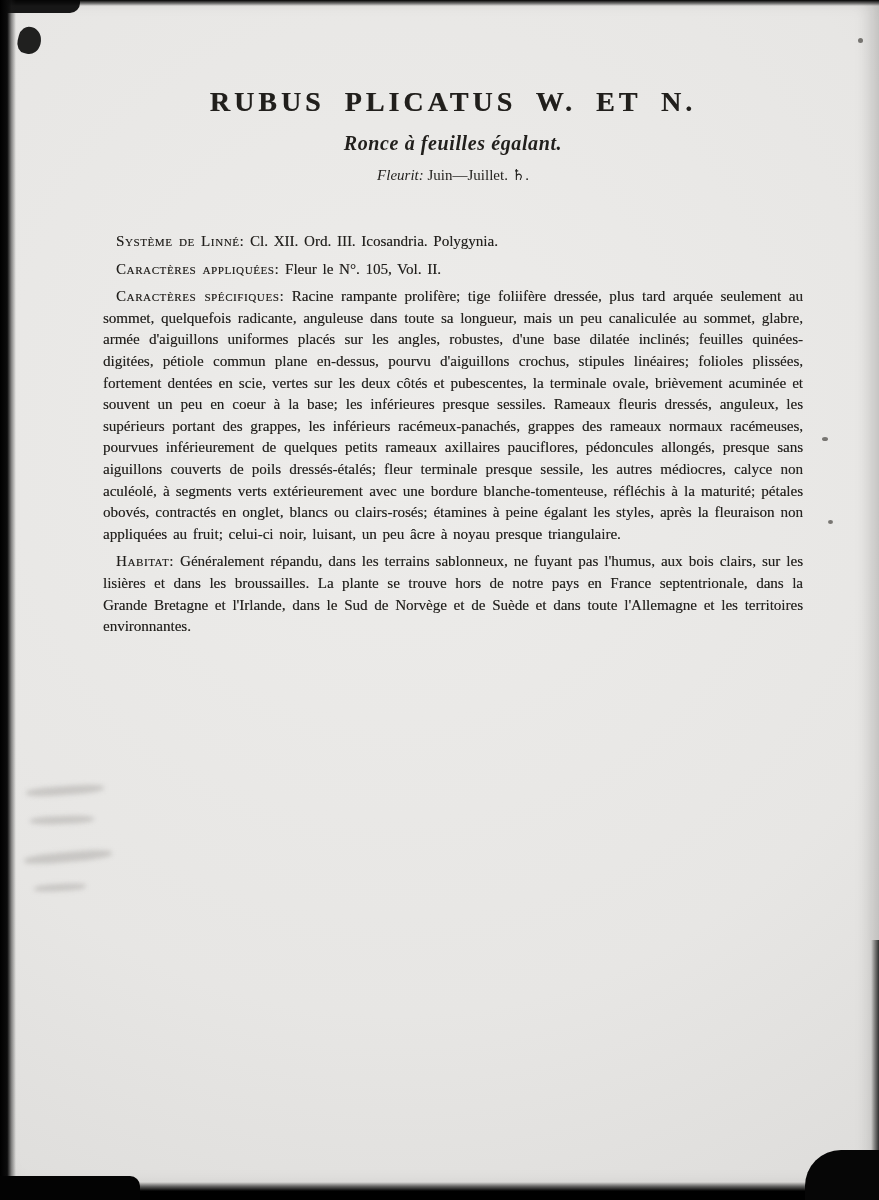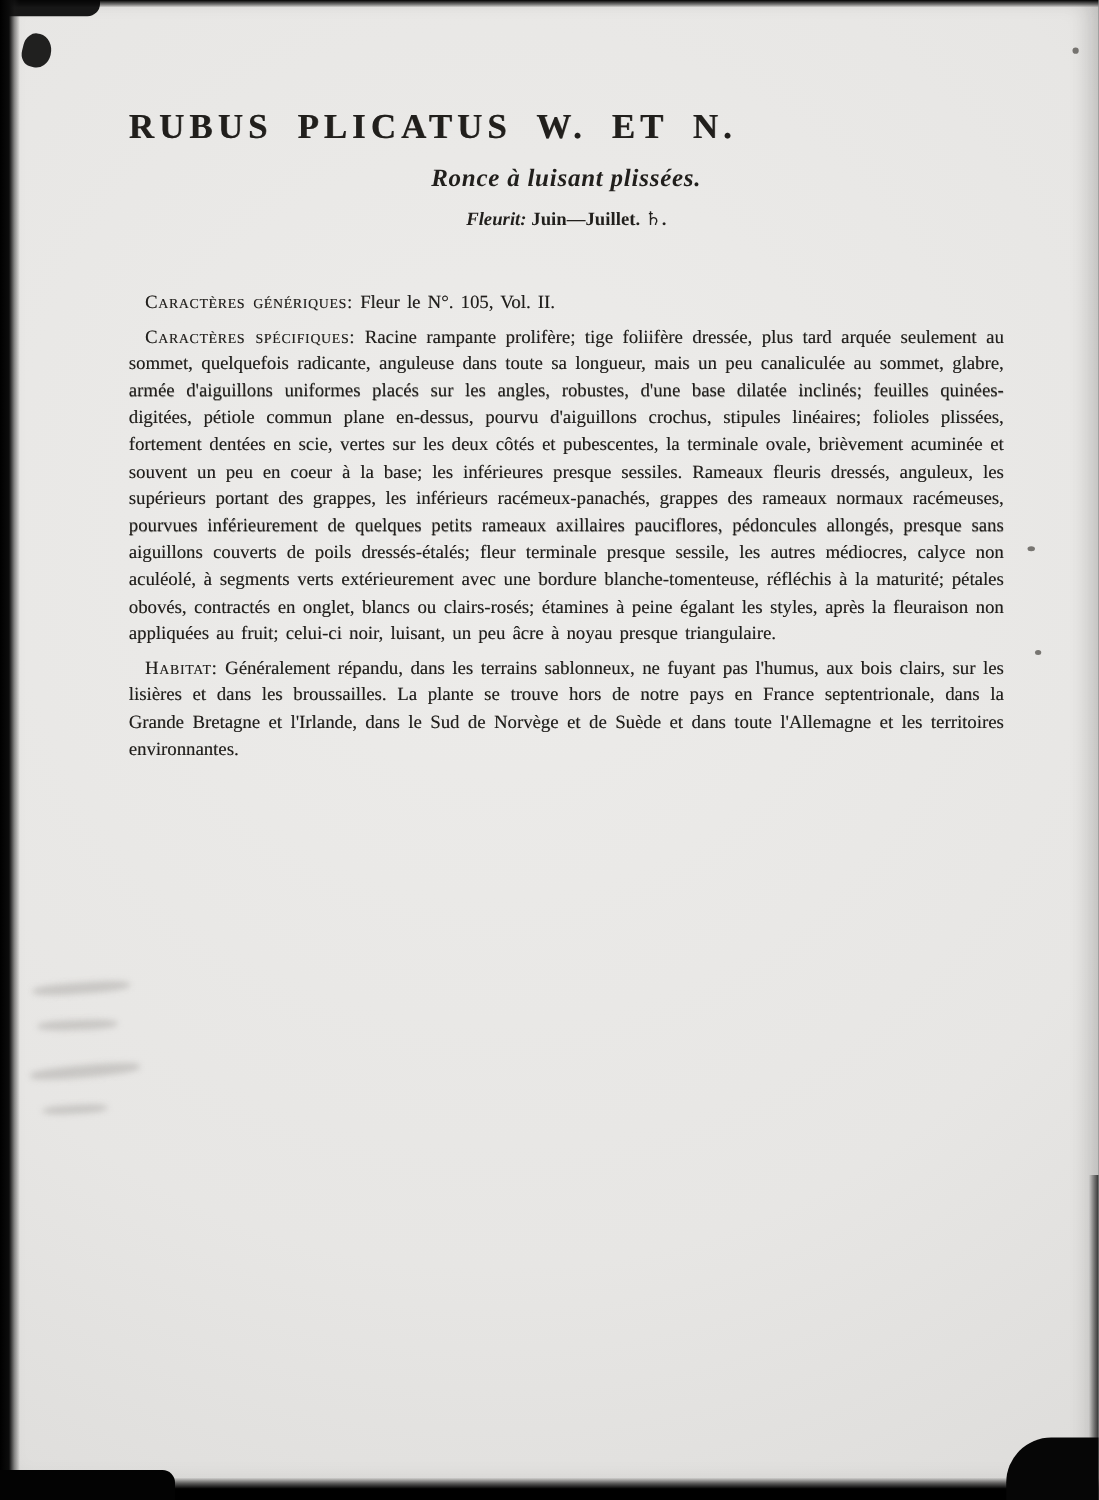--- a/index.html
+++ b/index.html
@@ -71,31 +71,31 @@
   .speck.p3 { left: 858px; top: 38px;  width: 5px; height: 5px; }
 
   
   .content {
     position: absolute; left: 103px; top: 0; width: 700px;
   }
   .title {
     margin: 86px 0 0 0;
     font-size: 28px; font-weight: 700;
     letter-spacing: 4px; word-spacing: 9px;
-    text-align: left;
+    text-align: center;
     text-shadow: 0.4px 0.4px 0 rgba(25,22,18,0.6);
   }
   .subtitle {
     margin: 14px 0 0 0;
     font-size: 20px; font-weight: 700; font-style: italic;
     letter-spacing: 0.6px; text-align: center;
   }
   .flowering {
     margin: 11px 0 0 0;
-    font-size: 15px; text-align: center; font-weight: bold;
+    font-size: 15px; text-align: center;
   }
   .fl-label { font-style: italic; }
   .body-text {
     margin-top: 47px;
     font-size: 15px; line-height: 21.6px;
     text-align: justify;
     word-spacing: 2px;
     text-shadow: 0.25px 0.25px 0 rgba(30,27,23,0.5);
   }
   .para {
@@ -109,29 +109,30 @@
 </style>
 </head>
 <body>
 
 <div class="page">
 
   <div class="content">
 
     <h1 class="title">RUBUS PLICATUS W. ET N.</h1>
 
-    <h2 class="subtitle">Ronce à luisant plissées.</h2>
+    <h2 class="subtitle">Ronce à feuilles égalant.</h2>
 
     <p class="flowering"><span class="fl-label">Fleurit:</span> <span>Juin—Juillet. ♄.</span></p>
 
     <div class="body-text">
 
+      <p class="para"><span class="sc">Système de Linné:</span> <span>Cl. XII. Ord. III. Icosandria. Polygynia.</span></p>
 
 
-      <p class="para"><span class="sc">Caractères génériques:</span> <span>Fleur le N°. 105, Vol. II.</span></p>
+      <p class="para"><span class="sc">Caractères appliquées:</span> <span>Fleur le N°. 105, Vol. II.</span></p>
 
       <p class="para"><span class="sc">Caractères spécifiques:</span> <span>Racine rampante prolifère; tige foliifère dressée, plus tard arquée seulement au sommet, quelquefois radicante, anguleuse dans toute sa longueur, mais un peu canaliculée au sommet, glabre, armée d'aiguillons uniformes placés sur les angles, robustes, d'une base dilatée inclinés; feuilles quinées-digitées, pétiole commun plane en-dessus, pourvu d'aiguillons crochus, stipules linéaires; folioles plissées, fortement dentées en scie, vertes sur les deux côtés et pubescentes, la terminale ovale, brièvement acuminée et souvent un peu en coeur à la base; les inférieures presque sessiles. Rameaux fleuris dressés, anguleux, les supérieurs portant des grappes, les inférieurs racémeux-panachés, grappes des rameaux normaux racémeuses, pourvues inférieurement de quelques petits rameaux axillaires pauciflores, pédoncules allongés, presque sans aiguillons couverts de poils dressés-étalés; fleur terminale presque sessile, les autres médiocres, calyce non aculéolé, à segments verts extérieurement avec une bordure blanche-tomenteuse, réfléchis à la maturité; pétales obovés, contractés en onglet, blancs ou clairs-rosés; étamines à peine égalant les styles, après la fleuraison non appliquées au fruit; celui-ci noir, luisant, un peu âcre à noyau presque triangulaire.</span></p>
 
 
       <p class="para"><span class="sc">Habitat:</span> <span>Généralement répandu, dans les terrains sablonneux, ne fuyant pas l'humus, aux bois clairs, sur les lisières et dans les broussailles. La plante se trouve hors de notre pays en France septentrionale, dans la Grande Bretagne et l'Irlande, dans le Sud de Norvège et de Suède et dans toute l'Allemagne et les territoires environnantes.</span></p>
 
 
     </div>
   </div>
 

